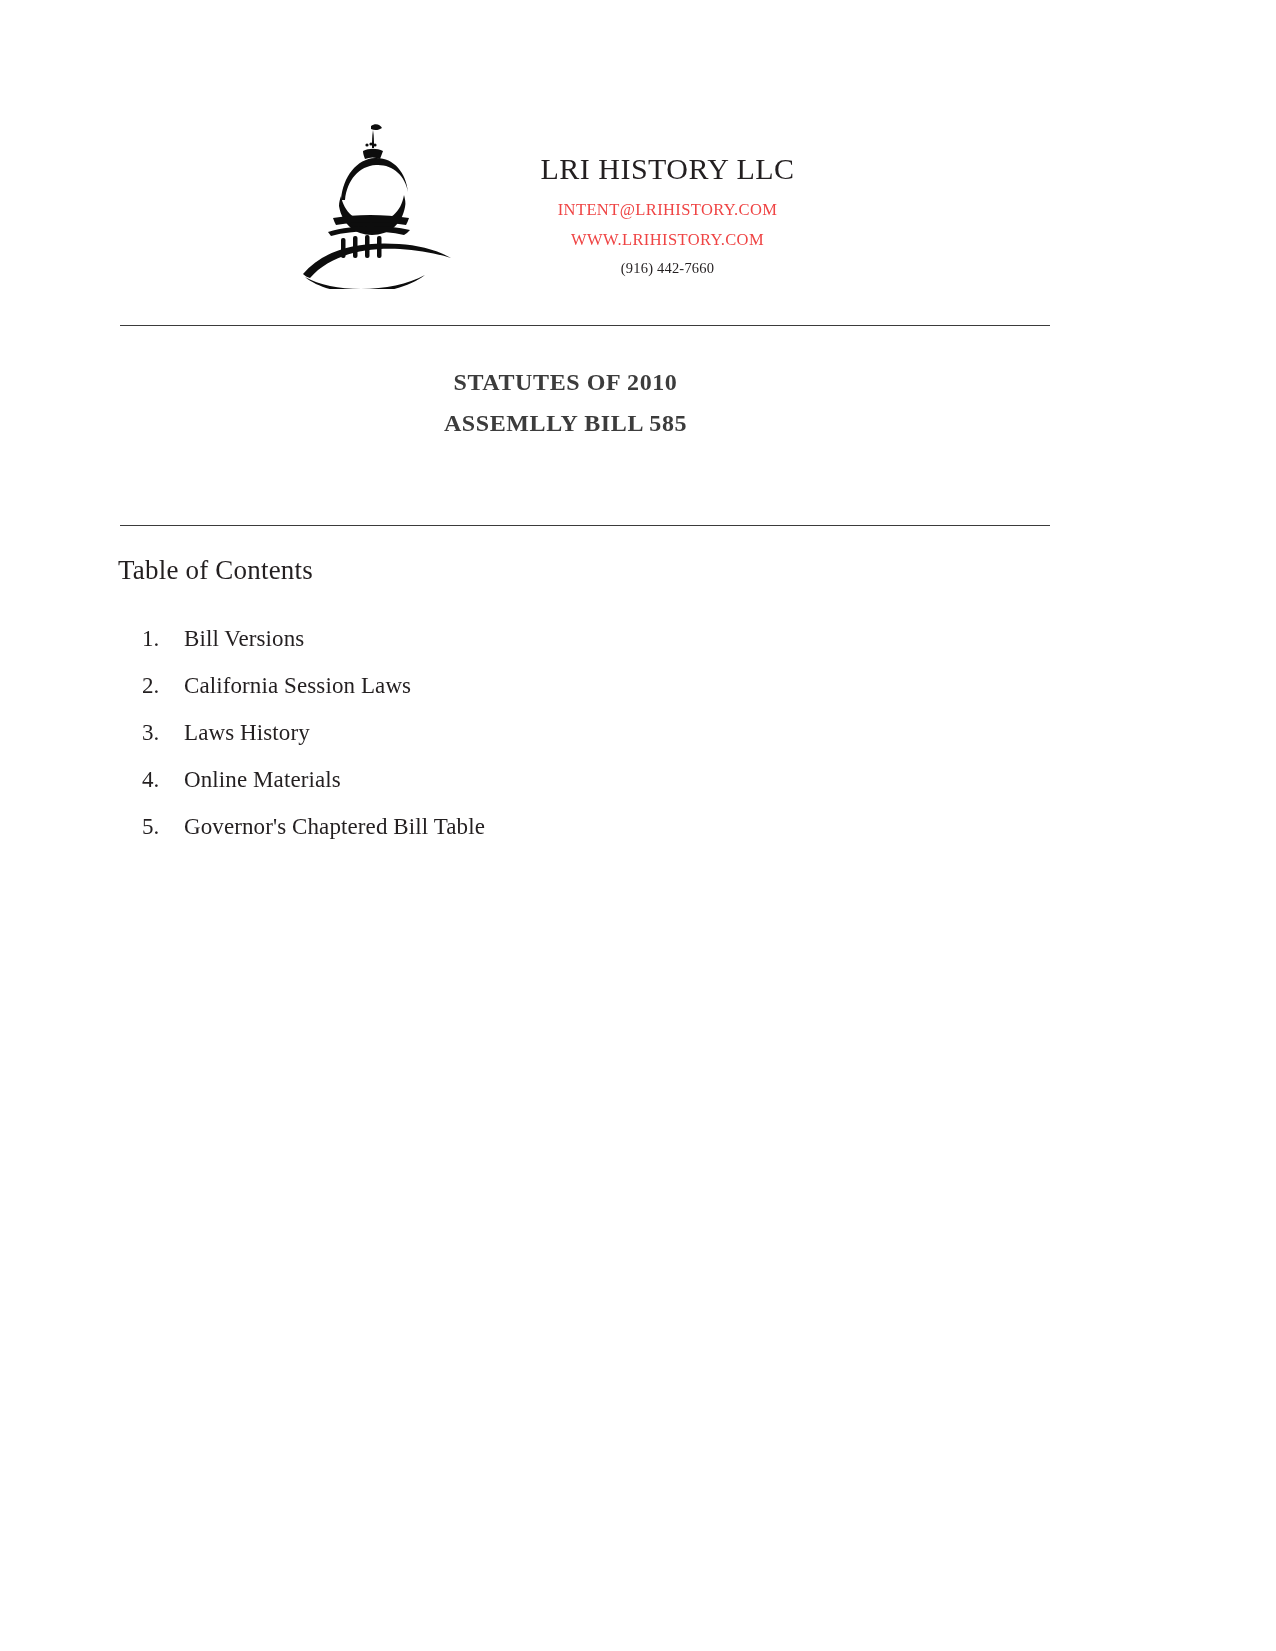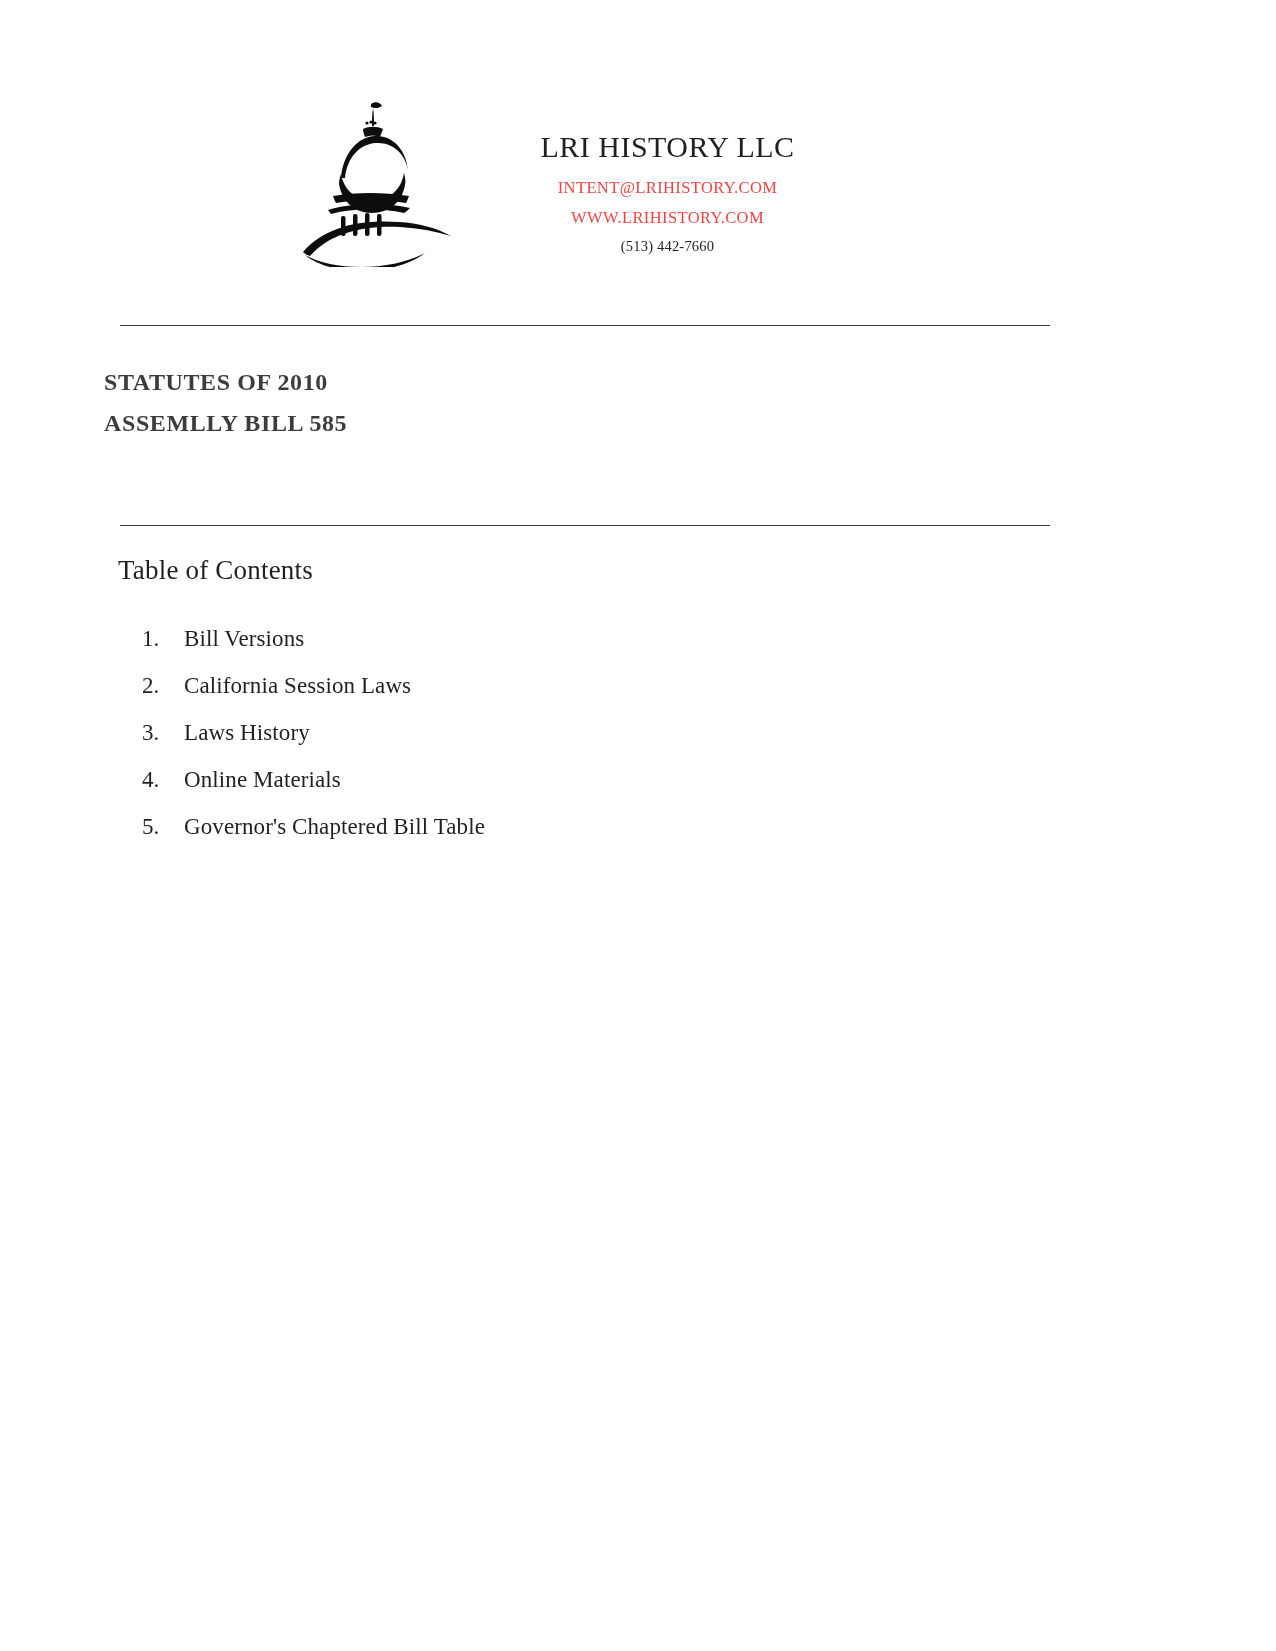--- a/index.html
+++ b/index.html
@@ -20,21 +20,21 @@
     position: relative;
     width: 1276px;
     height: 1651px;
     background: #ffffff;
   }
 
   
   .letterhead {
     position: absolute;
     left: 120px;
-    top: 92px;
+    top: 114px;
     width: 930px;
     display: flex;
     flex-direction: row;
     align-items: flex-start;
   }
 
   .logo {
     width: 170px;
     height: 175px;
     position: relative;
@@ -76,24 +76,24 @@
     width: 930px;
     height: 0;
     border-top: 1.4px solid #3b3b3b;
   }
   .hr-top { top: 325px; }
   .hr-bottom { top: 525px; }
 
   
   .title-block {
     position: absolute;
-    left: 104px;
+    left: 128px;
     top: 362px;
     width: 875px;
-    text-align: left;
+    text-align: center;
     color: #3c3c3c;
   }
   .title-line {
     font-size: 24px;
     font-weight: bold;
     letter-spacing: 0.6px;
     line-height: 41px;
     font-family: "Liberation Serif", serif;
   }
 
@@ -168,21 +168,21 @@
           <path d="M8 160 c20 -24 55 -33 96 -30 c19 1 38 6 52 14 c-16 -5 -33 -8 -51 -9 c-38 -2 -71 7 -90 29 c-3 -1 -5 -2 -7 -4 z"></path>
           <path d="M10 163 c14 8 34 12 56 12 c24 0 47 -5 64 -14 c-14 11 -38 18 -64 18 c-23 0 -44 -6 -56 -16 z"></path>
         </g>
       </svg>
     </div>
 
     <div class="org-block">
       <div class="org-name">LRI HISTORY LLC</div>
       <div class="org-line">INTENT@LRIHISTORY.COM</div>
       <div class="org-line">WWW.LRIHISTORY.COM</div>
-      <div class="org-phone">(513) 442-7660</div>
+      <div class="org-phone">(916) 442-7660</div>
     </div>
 
   </div>
 
   <div class="hr hr-top"></div>
 
   <div class="title-block">
     <div class="title-line">STATUTES OF 2010</div>
     <div class="title-line">ASSEMLLY BILL 585</div>
   </div>

